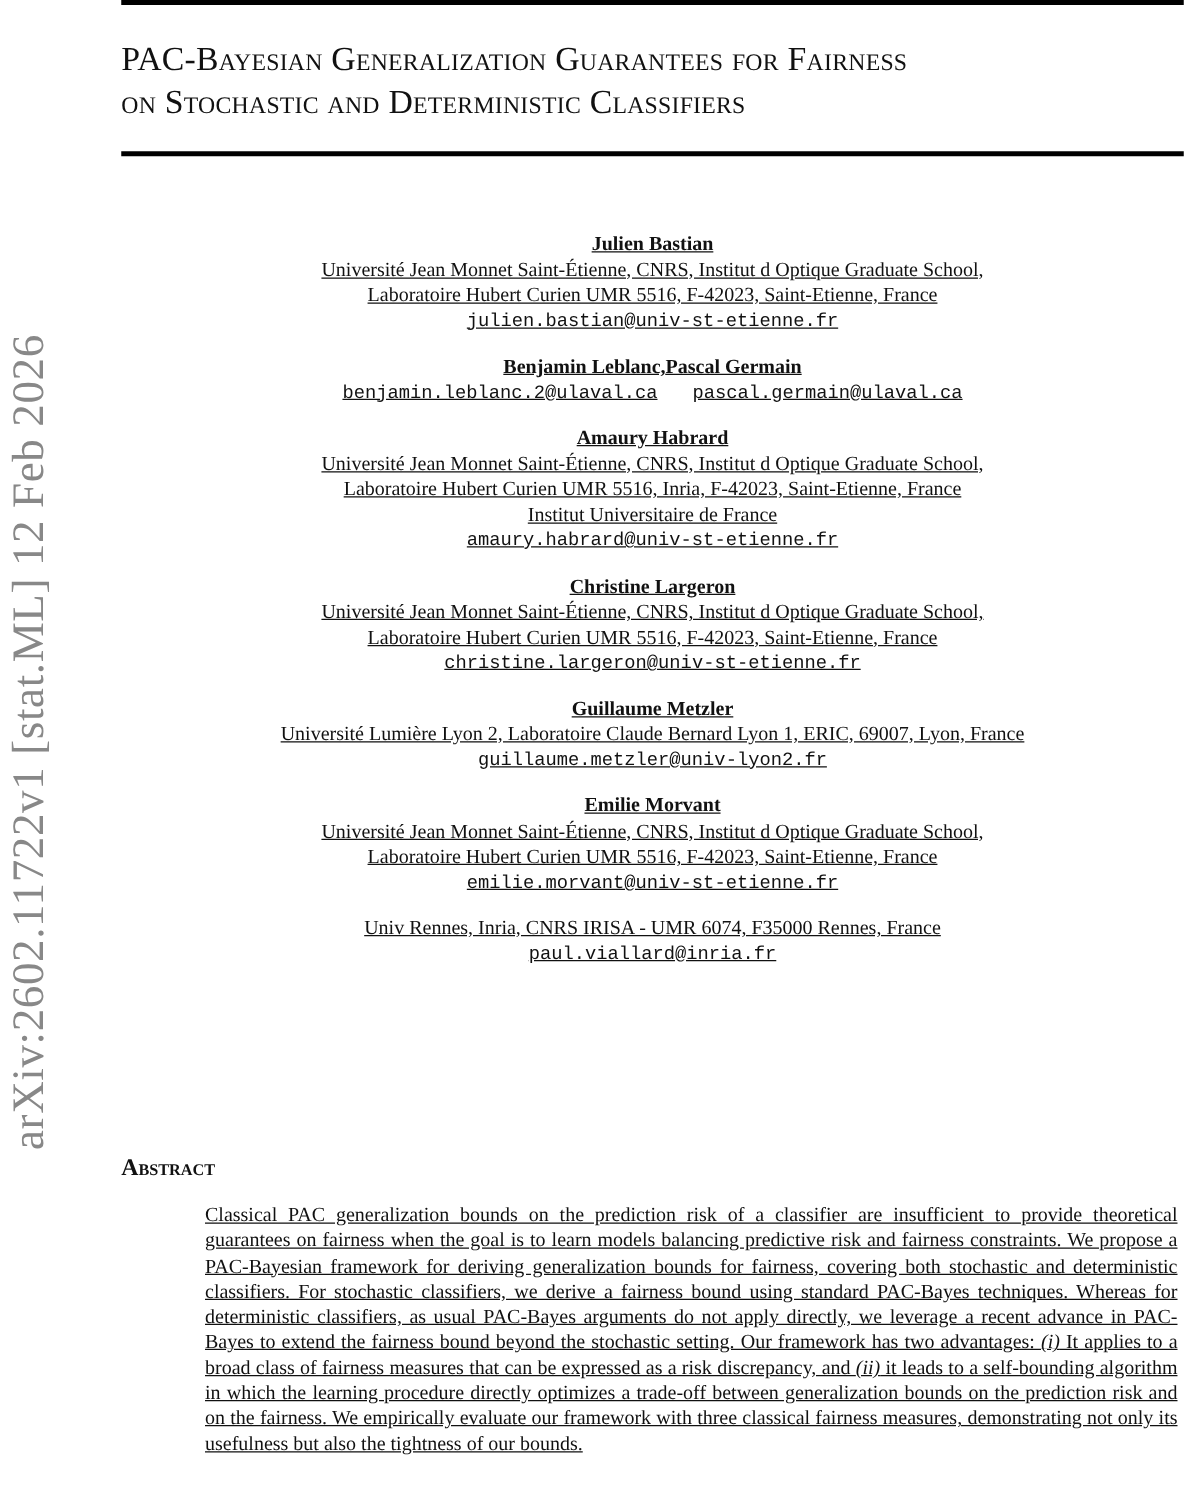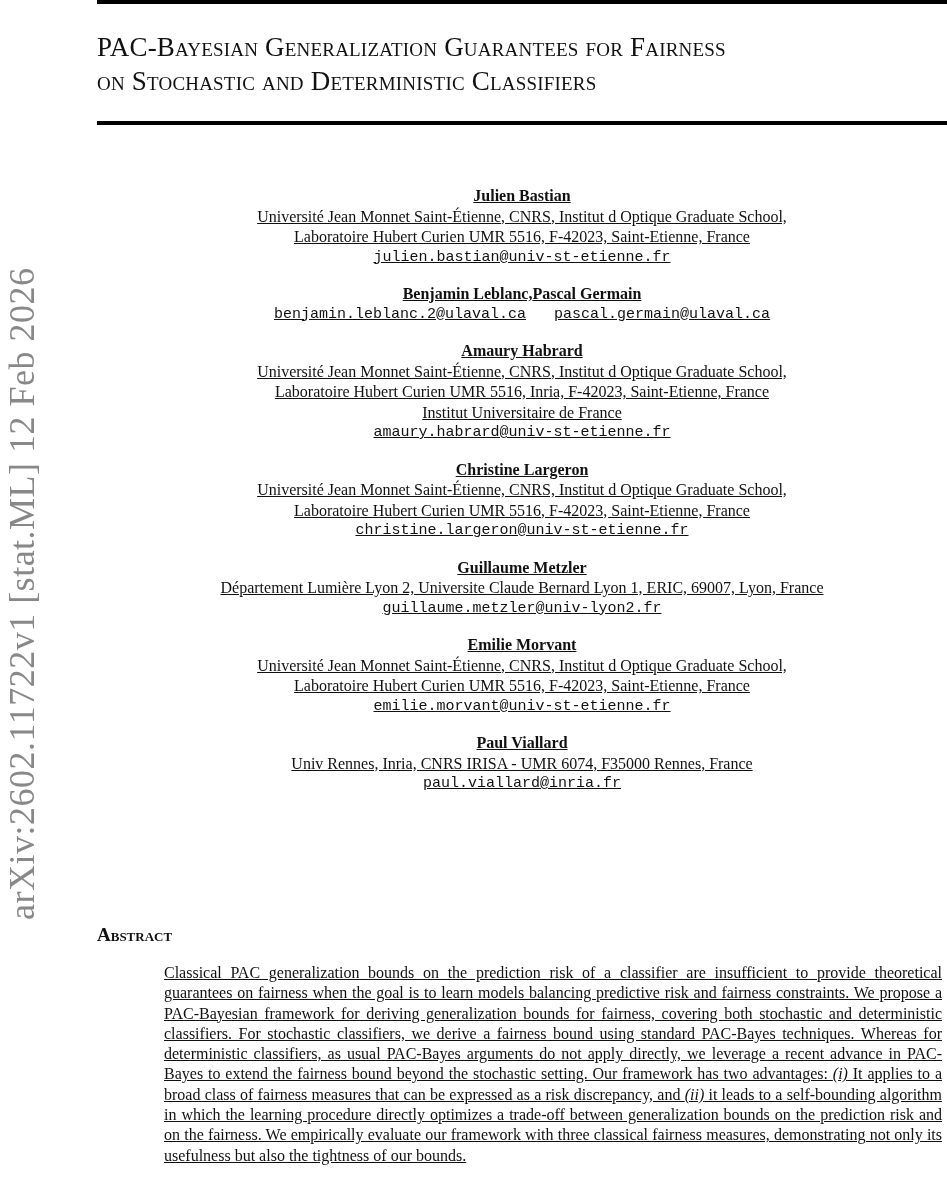--- a/index.html
+++ b/index.html
@@ -62,30 +62,29 @@
     <div class="mono">amaury.habrard@univ-st-etienne.fr</div>
   </div>
   <div class="author-block">
     <div class="name">Christine Largeron</div>
     <div>Université Jean Monnet Saint-Étienne, CNRS, Institut d Optique Graduate School,</div>
     <div>Laboratoire Hubert Curien UMR 5516, F-42023, Saint-Etienne, France</div>
     <div class="mono">christine.largeron@univ-st-etienne.fr</div>
   </div>
   <div class="author-block">
     <div class="name">Guillaume Metzler</div>
-    <div>Département Lumière Lyon 2, Universite Claude Bernard Lyon 1, ERIC, 69007, Lyon, France</div>
+    <div>Université Lumière Lyon 2, Laboratoire Claude Bernard Lyon 1, ERIC, 69007, Lyon, France</div>
     <div class="mono">guillaume.metzler@univ-lyon2.fr</div>
   </div>
   <div class="author-block">
     <div class="name">Emilie Morvant</div>
     <div>Université Jean Monnet Saint-Étienne, CNRS, Institut d Optique Graduate School,</div>
     <div>Laboratoire Hubert Curien UMR 5516, F-42023, Saint-Etienne, France</div>
     <div class="mono">emilie.morvant@univ-st-etienne.fr</div>
   </div>
   <div class="author-block">
-    <div class="name">Paul Viallard</div>
     <div>Univ Rennes, Inria, CNRS IRISA - UMR 6074, F35000 Rennes, France</div>
     <div class="mono">paul.viallard@inria.fr</div>
   </div>
 </div>
 
 <div class="abstract-head">Abstract</div>
 <div class="abstract-body"><span>Classical PAC generalization bounds on the prediction risk of a classifier are insufficient to provide theoretical guarantees on fairness when the goal is to learn models balancing predictive risk and fairness constraints. We propose a PAC-Bayesian framework for deriving generalization bounds for fairness, covering both stochastic and deterministic classifiers. For stochastic classifiers, we derive a fairness bound using standard PAC-Bayes techniques. Whereas for deterministic classifiers, as usual PAC-Bayes arguments do not apply directly, we leverage a recent advance in PAC-Bayes to extend the fairness bound beyond the stochastic setting. Our framework has two advantages: </span><em>(i)</em><span> It applies to a broad class of fairness measures that can be expressed as a risk discrepancy, and </span><em>(ii)</em><span> it leads to a self-bounding algorithm in which the learning procedure directly optimizes a trade-off between generalization bounds on the prediction risk and on the fairness. We empirically evaluate our framework with three classical fairness measures, demonstrating not only its usefulness but also the tightness of our bounds.</span></div>
 
 </body></html>

